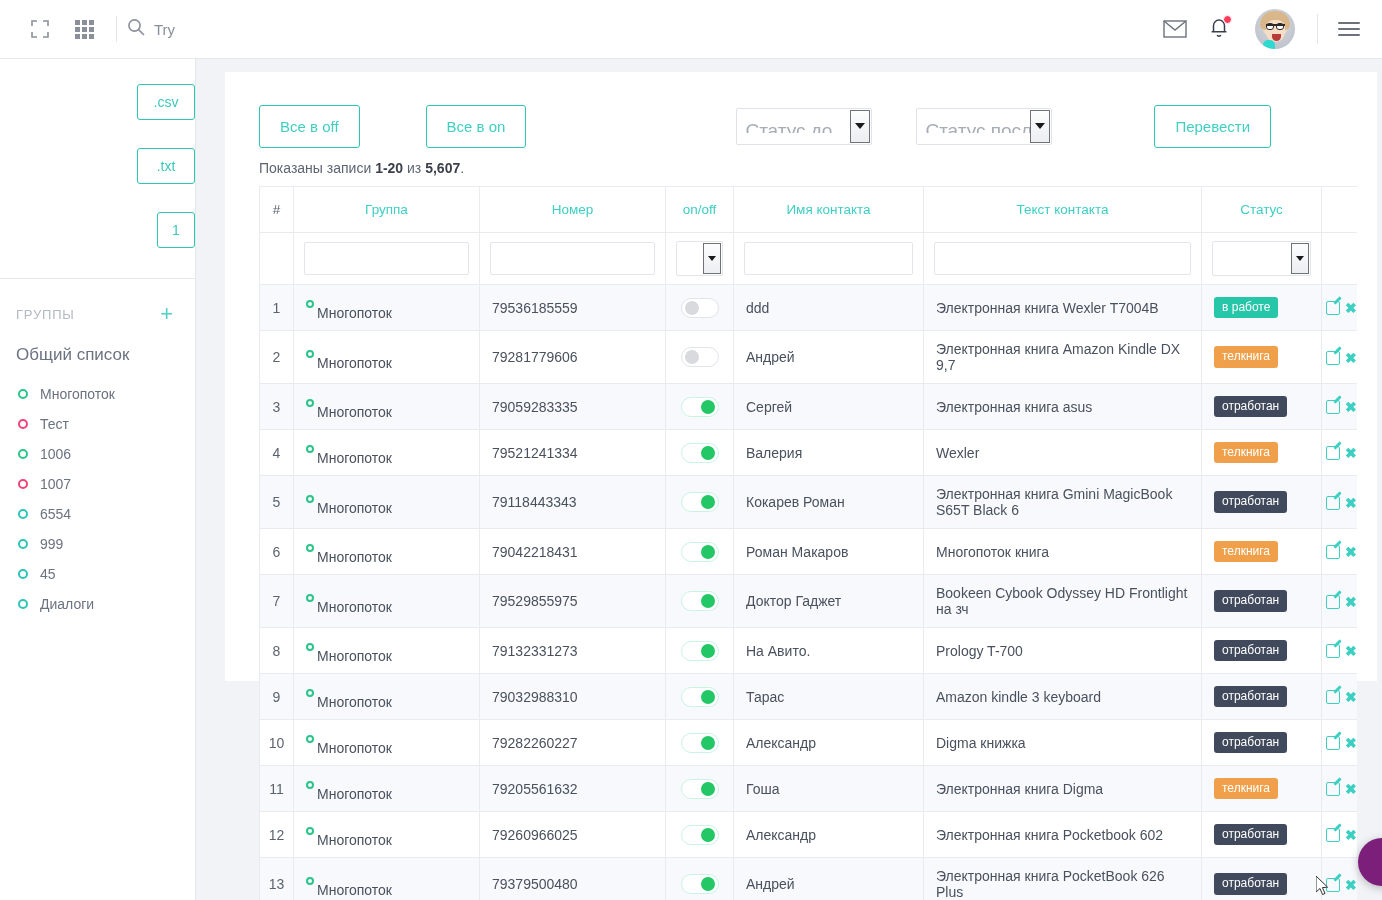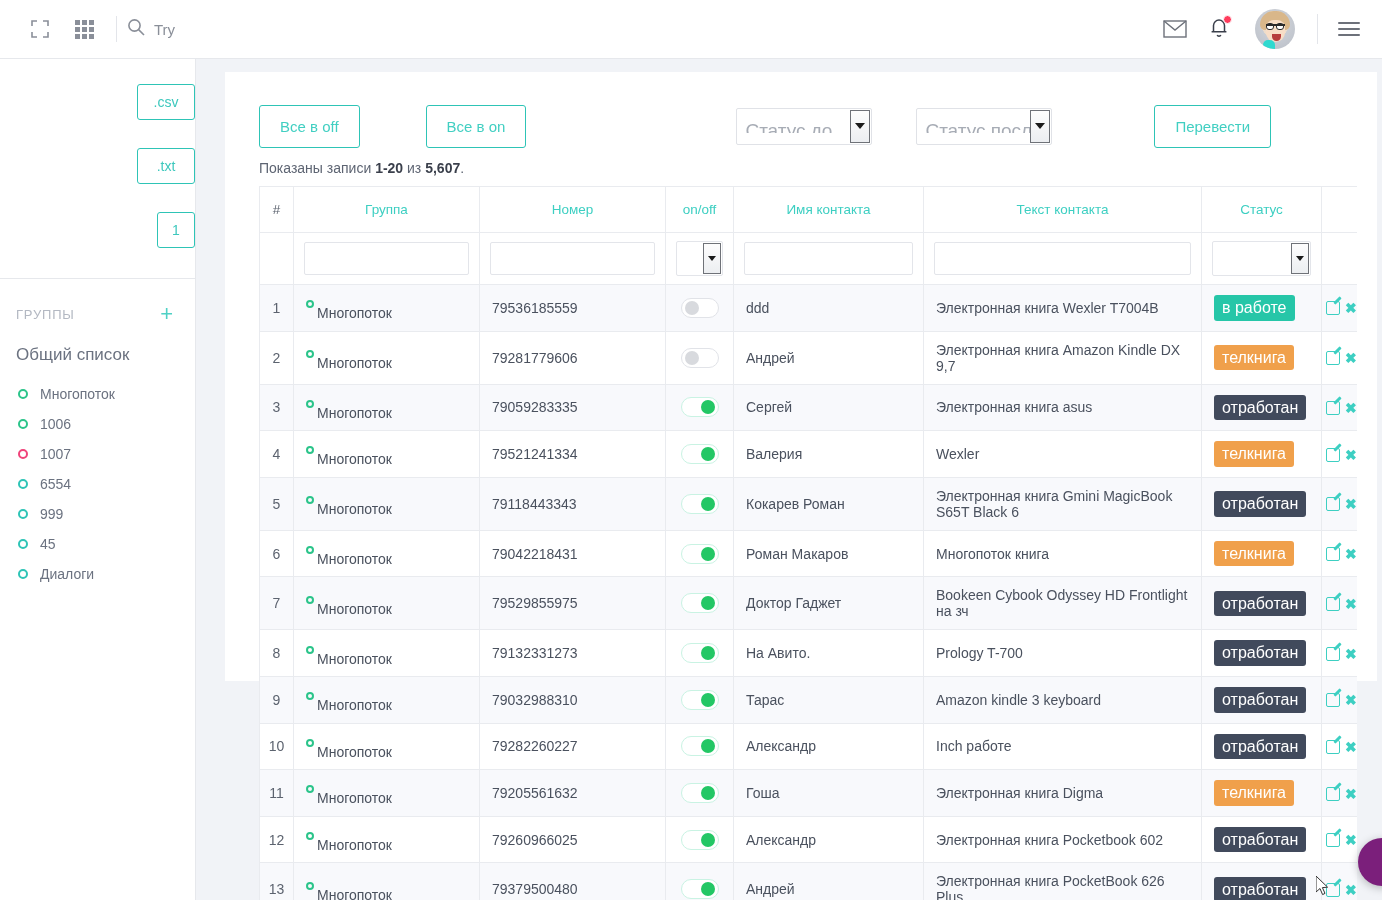--- a/index.html
+++ b/index.html
@@ -161,21 +161,21 @@
   .grp-name { color: #4a515e; font-size: 14px; line-height: 1; margin-top: 5px; }
 
   .toggle { display: inline-block; width: 38px; height: 20px; border-radius: 11px;
     position: relative; cursor: pointer; vertical-align: middle; }
   .toggle.on  { background: #ffffff; border: 1px solid #c9f3e3; }
   .toggle.off { background: #ffffff; border: 1px solid #e1e3e8; }
   .knob { position: absolute; top: 2px; width: 14px; height: 14px; border-radius: 50%; }
   .toggle.on  .knob { right: 3px; background: #23c765; }
   .toggle.off .knob { left: 3px; background: #d8dade; }
 
-  .badge { display: inline-block; border-radius: 3px; color: #fff; font-size: 16px;
+  .badge { display: inline-block; border-radius: 3px; color: #fff; font-size: 12px;
     padding: 4px 8px; line-height: 1.1; white-space: nowrap; }
 
   .ico-edit { display: inline-block; width: 14px; height: 14px; border: 1.4px solid #3dcfc2;
     border-radius: 2px; position: relative; vertical-align: middle; margin-right: 5px; cursor: pointer; }
   .ico-edit::after { content: ""; position: absolute; right: -3px; top: -3px; width: 9px; height: 3px;
     background: #3dcfc2; transform: rotate(-45deg); border-radius: 1px; }
   .ico-x { display: inline-block; color: #3dcfc2; font-size: 14px; font-weight: bold;
     vertical-align: middle; cursor: pointer; }
 
   
@@ -261,20 +261,24 @@
   <div class="sb-sep"></div>
   <div class="groups-head">
     <span class="groups-title">ГРУППЫ</span>
     <span class="plus-icon">+</span>
   </div>
   <div class="common-list">Общий список</div>
   <div class="group-list">
     <div class="group-item">
       <span class="g-dot" style="border-color:#2bc48a"></span>
       <span class="g-label">Многопоток</span>
+    </div>
+    <div class="group-item">
+      <span class="g-dot" style="border-color:#f0437a"></span>
+      <span class="g-label">Тест</span>
     </div>
     <div class="group-item">
       <span class="g-dot" style="border-color:#2bc48a"></span>
       <span class="g-label">1006</span>
     </div>
     <div class="group-item">
       <span class="g-dot" style="border-color:#f0437a"></span>
       <span class="g-label">1007</span>
     </div>
     <div class="group-item">
@@ -487,21 +491,21 @@
             </tr>
             <tr class="drow">
               <td class="num">10</td>
               <td><span class="grp-cell">
                   <span class="grp-dot"></span>
                   <span class="grp-name">Многопоток</span>
                 </span></td>
               <td class="tel">79282260227</td>
               <td class="onoff"><span class="toggle on"><span class="knob"></span></span></td>
               <td>Александр</td>
-              <td>Inch работе</td>
+              <td>Digma книжка</td>
               <td><span class="badge" style="background: rgb(65, 74, 92);">отработан</span></td>
               <td class="act"><span class="ico-edit"></span><span class="ico-x">✖</span></td>
             </tr>
             <tr class="drow">
               <td class="num">11</td>
               <td><span class="grp-cell">
                   <span class="grp-dot"></span>
                   <span class="grp-name">Многопоток</span>
                 </span></td>
               <td class="tel">79205561632</td>

